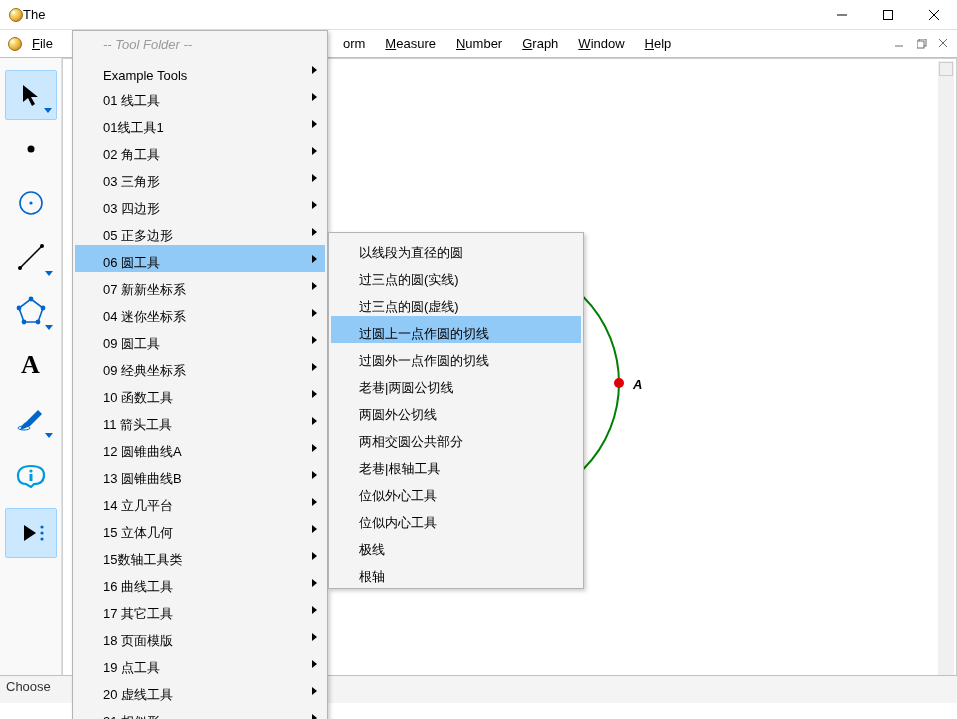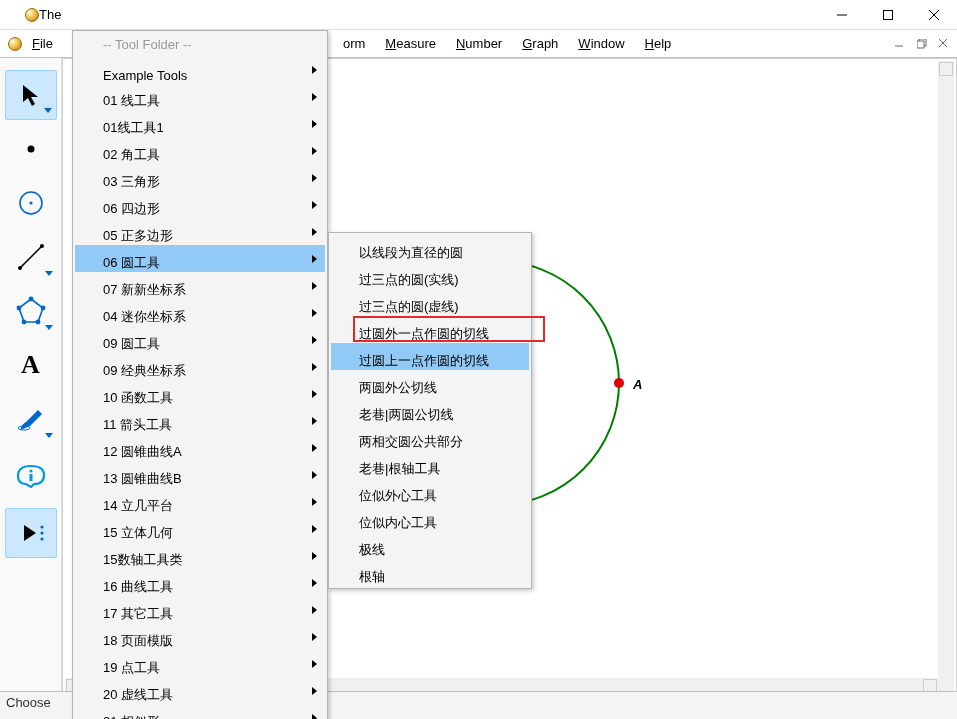--- a/index.html
+++ b/index.html
@@ -1,19 +1,19 @@
 <!DOCTYPE html>
 <html><head>
 <meta charset="utf-8">
 <style>
   * { box-sizing: border-box; margin: 0; padding: 0; font-family: "Microsoft YaHei", "Segoe UI", sans-serif; font-size: 13px; }
   body { width: 957px; height: 719px; background: #fff; position: relative; overflow: hidden; }
 
   
-  .titlebar { position: absolute; top: 0; left: 0; right: 0; height: 30px; background: #fff; border-bottom: 1px solid #e0e0e0; display: flex; align-items: center; padding-left: 25px; }
+  .titlebar { position: absolute; top: 0; left: 0; right: 0; height: 30px; background: #fff; border-bottom: 1px solid #e0e0e0; display: flex; align-items: center; padding-left: 9px; }
   .title-text { color: #000; flex: 0 0 auto; }
   .win-controls { position: absolute; right: 0; top: 0; display: flex; }
   .win-btn { width: 46px; height: 30px; display: flex; align-items: center; justify-content: center; }
   .win-btn svg { width: 10px; height: 10px; }
 
   
   .menubar { position: absolute; top: 30px; left: 0; right: 0; height: 28px; background: #fff; display: flex; align-items: center; padding-left: 8px; border-bottom: 1px solid #c0c0c0; }
   .menu-item { padding: 0 10px; color: #000; height: 28px; line-height: 28px; cursor: default; }
   .menu-item u { text-decoration: underline; }
   .mdi-controls { position: absolute; right: 4px; top: 30px; display: flex; gap: 4px; align-items:center; height:28px;}
@@ -33,28 +33,28 @@
   .corner-grip { position:absolute; right:2px; bottom:2px; width:16px; height:16px; background:#f0f0f0;}
   .hscroll { position:absolute; left:2px; bottom:2px; right:18px; height:16px; background:#f0f0f0;}
   .hscroll-thumb { width:14px; height:14px; margin:1px; background:#f0f0f0; border:1px solid #ccc; float:left;}
   .hscroll-thumb.r { float:right;}
 
   
   .circle-svg { position:absolute; top:0; left:0; width:100%; height:100%; pointer-events:none; }
 
   
   .dropdown { position: absolute; background: #f4f4f4; border: 1px solid #b4b4b4; box-shadow: 2px 2px 4px rgba(0,0,0,0.2); padding: 2px; }
-  .dd-header { color: #9a9a9a; padding: 4px 20px 4px 28px; }
+  .dd-header { color: #9a9a9a; font-style: italic; padding: 4px 20px 4px 28px; }
   .dd-item { display: flex; align-items: flex-end; height: 27px; padding: 0 22px 0 28px; color: #000; position: relative; cursor: default; white-space:nowrap;}
   .dd-item.highlight { background: #91c9f7; }
   .dd-arrow { position: absolute; right: 8px; top: 50%; transform: translateY(-50%); width:0; height:0; border-top:4px solid transparent; border-bottom:4px solid transparent; border-left:5px solid #000; }
   .dd-red-box { position:absolute; border:2px solid #d93025; pointer-events:none; }
 
   
-  .statusbar { position:absolute; left:0; right:0; bottom:0; height:28px; background:#f4f4f4; border-top:1px solid #c0c0c0; padding-left:6px; line-height:22px; color:#333; font-size:12px;}
+  .statusbar { position:absolute; left:0; right:0; bottom:16px; height:28px; background:#f4f4f4; border-top:1px solid #c0c0c0; padding-left:6px; line-height:22px; color:#333; font-size:12px;}
 
   
   .ball-icon { display:inline-block; width:14px; height:14px; border-radius:50%; background: radial-gradient(circle at 30% 30%, #fff 0%, #f5e389 20%, #efb43f 55%, #9b6b12 100%); border:1px solid #9b6b12; }
 </style>
 </head>
 <body>
 
 <div class="titlebar">
   <span class="ball-icon"></span>
   <span class="title-text">The</span>
@@ -214,21 +214,21 @@
     </div>
     <div class="dd-item">
       <span>02 角工具</span>
       <div class="dd-arrow"></div>
     </div>
     <div class="dd-item">
       <span>03 三角形</span>
       <div class="dd-arrow"></div>
     </div>
     <div class="dd-item">
-      <span>06 四边形</span>
+      <span>03 四边形</span>
       <div class="dd-arrow"></div>
     </div>
     <div class="dd-item">
       <span>05 正多边形</span>
       <div class="dd-arrow"></div>
     </div>
     <div class="dd-item highlight">
       <span>06 圆工具</span>
       <div class="dd-arrow"></div>
     </div>
@@ -295,44 +295,44 @@
     <div class="dd-item">
       <span>20 虚线工具</span>
       <div class="dd-arrow"></div>
     </div>
     <div class="dd-item">
       <span>21 相似形</span>
       <div class="dd-arrow"></div>
     </div>
   </div>
 
-<div class="dropdown" id="dd2" style="top:232px; left:328px; width:204px;">
+<div class="dropdown" id="dd2" style="top:232px; left:328px; width:256px;">
   <div class="dd-red-box" style="top:83px; left:24px; width:192px; height:26px;"></div>
 <div class="dd-item">
       <span>以线段为直径的圆</span>
     </div>
     <div class="dd-item">
       <span>过三点的圆(实线)</span>
     </div>
     <div class="dd-item">
       <span>过三点的圆(虚线)</span>
     </div>
-    <div class="dd-item">
-      <span>过圆外一点作圆的切线</span>
-    </div>
     <div class="dd-item highlight">
       <span>过圆上一点作圆的切线</span>
     </div>
     <div class="dd-item">
+      <span>过圆外一点作圆的切线</span>
+    </div>
+    <div class="dd-item">
+      <span>老巷|两圆公切线</span>
+    </div>
+    <div class="dd-item">
       <span>两圆外公切线</span>
     </div>
     <div class="dd-item">
-      <span>老巷|两圆公切线</span>
-    </div>
-    <div class="dd-item">
       <span>两相交圆公共部分</span>
     </div>
     <div class="dd-item">
       <span>老巷|根轴工具</span>
     </div>
     <div class="dd-item">
       <span>位似外心工具</span>
     </div>
     <div class="dd-item">
       <span>位似内心工具</span>

